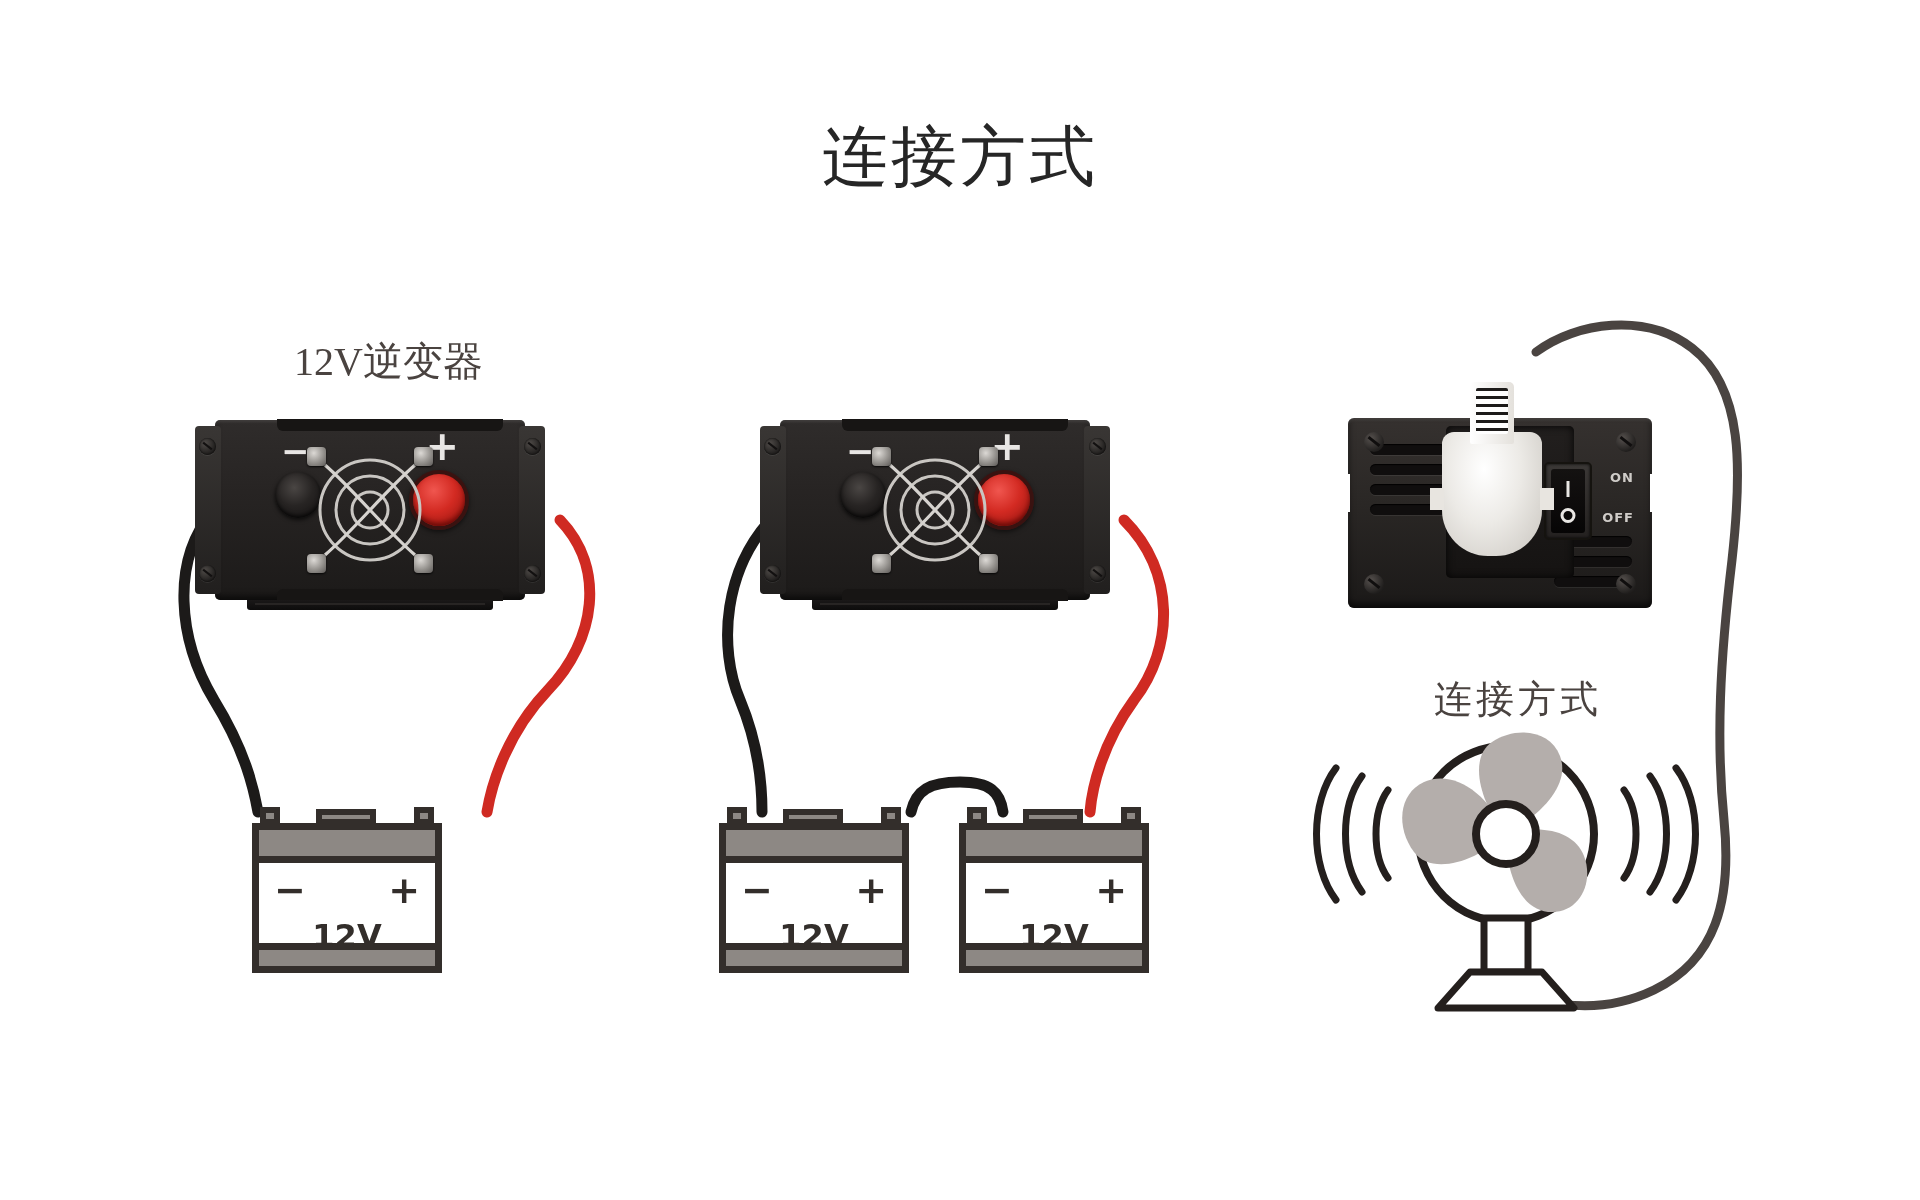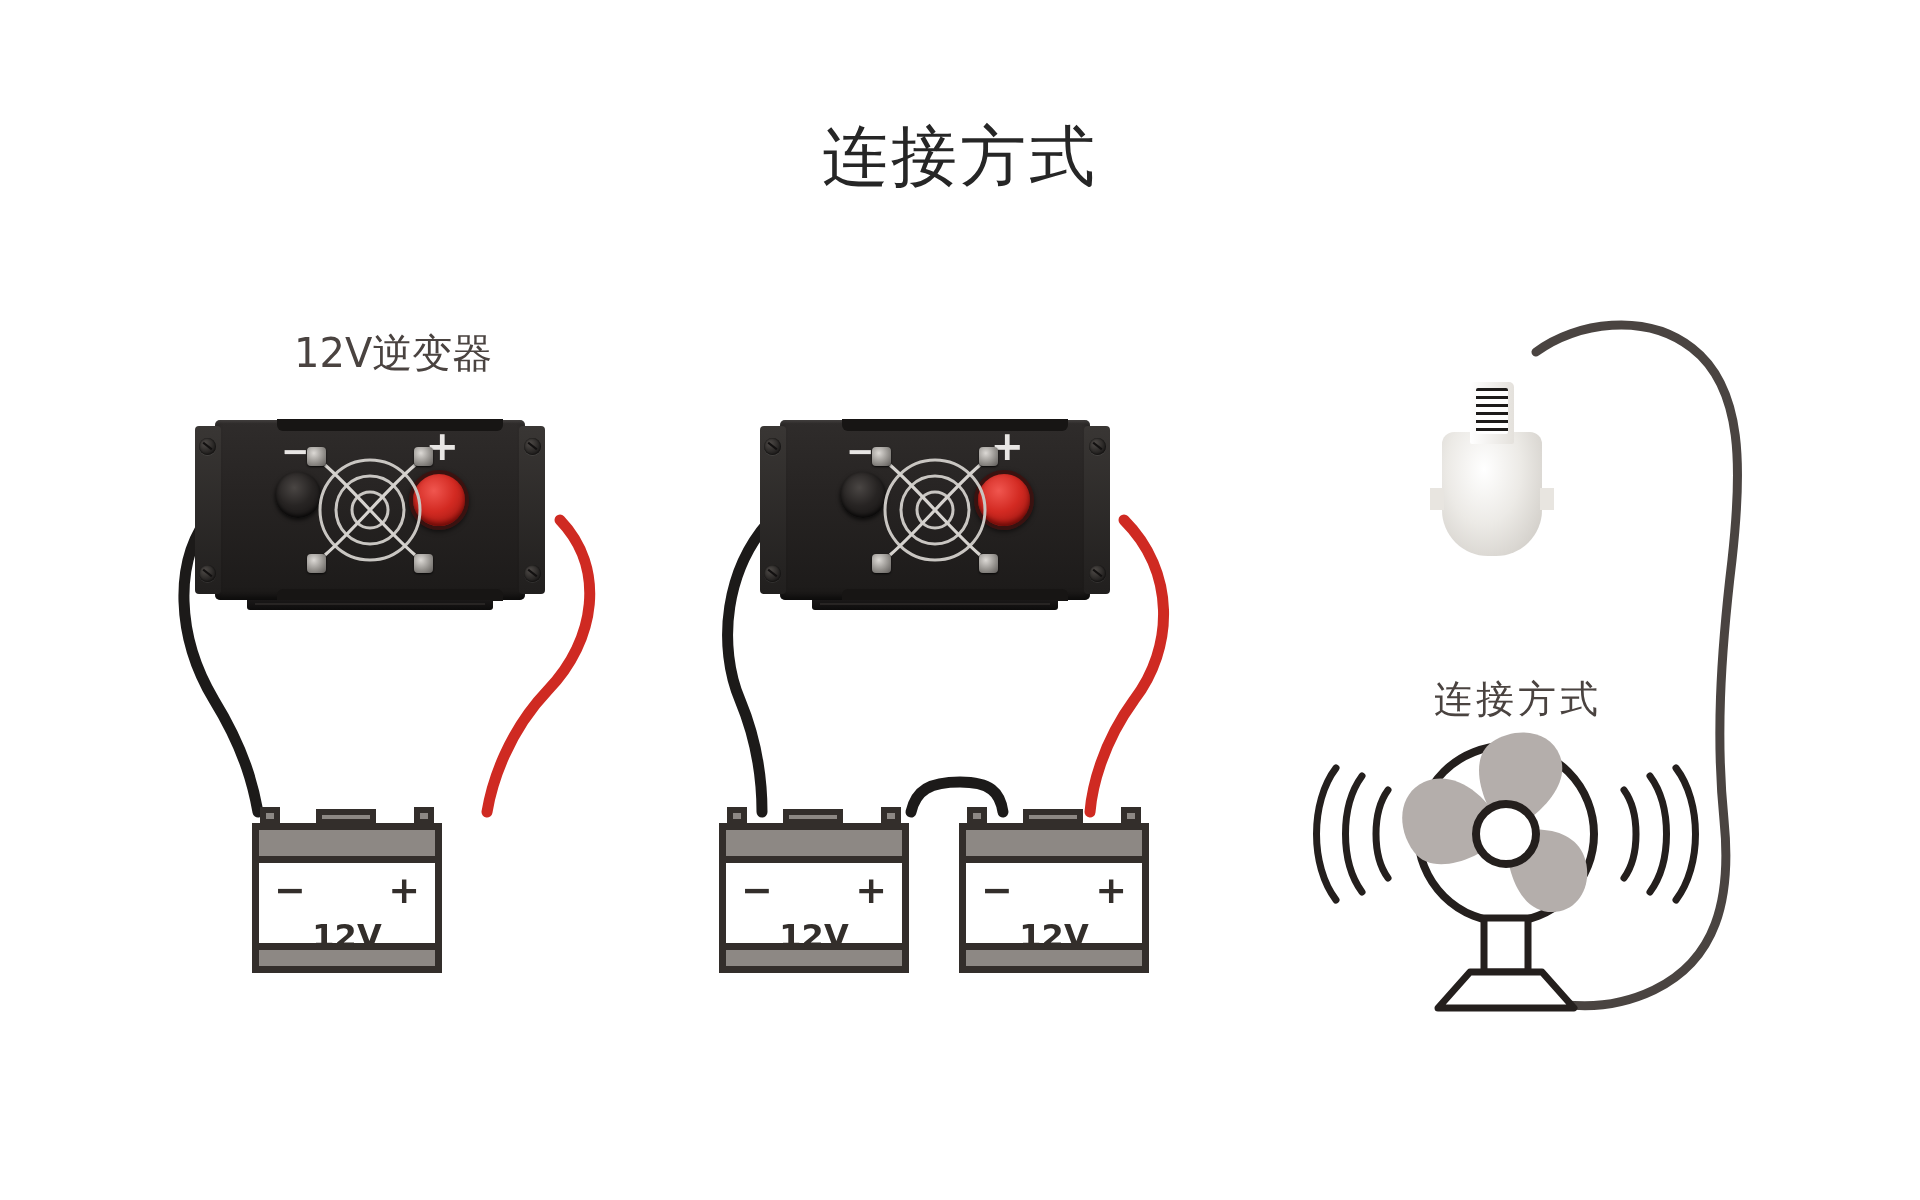--- a/index.html
+++ b/index.html
@@ -20,21 +20,21 @@
     letter-spacing:3px;
     font-family:"DejaVu Sans","Liberation Sans",sans-serif;
   }
 
   
   .caption{
     position:absolute;
     font-size:40px;color:#4a4340;white-space:nowrap;
     font-family:"DejaVu Sans","Liberation Sans",sans-serif;
   }
-  #cap-12v{left:294px;top:326px;}
+  #cap-12v{left:294px;top:334px;font-family:Liberation Serif, serif;}
   #cap-24v{left:855px;top:326px;}
   #cap-load{left:1434px;top:674px;font-size:38px;letter-spacing:4px;}
 
   
   .inverter{
     position:absolute;width:350px;height:180px;
   }
   .inv-body{
     position:absolute;left:20px;top:0;width:310px;height:180px;
     background:linear-gradient(180deg,#2f2c2b 0%,#272423 40%,#1c1a19 100%);
@@ -374,20 +374,47 @@
     <div class="bat-post r"></div>
     <div class="bat-case"></div>
     <div class="bat-topband"></div>
     <div class="bat-botband"></div>
     <div class="bat-sym m">−</div>
     <div class="bat-sym p">+</div>
     <div class="bat-label">12V</div>
   </div>
 
   <div id="front-inverter">
+    <div class="fi-body">
+
+      <div class="vent" style="left:22px;top:26px;width:76px;"></div>
+      <div class="vent" style="left:22px;top:46px;width:76px;"></div>
+      <div class="vent" style="left:22px;top:66px;width:76px;"></div>
+      <div class="vent" style="left:22px;top:86px;width:76px;"></div>
+
+      <div class="vent" style="right:20px;top:118px;width:78px;"></div>
+      <div class="vent" style="right:20px;top:138px;width:78px;"></div>
+      <div class="vent" style="right:20px;top:158px;width:78px;"></div>
+
+      <div class="outlet-well"></div>
+
+      <div class="rocker">
+        <div class="rocker-face">
+          <div class="rk-i"></div>
+          <div class="rk-o"></div>
+        </div>
+      </div>
+      <div class="sw-txt on">ON</div>
+      <div class="sw-txt off">OFF</div>
+
+      <div class="fi-screw" style="left:16px;top:14px;"></div>
+      <div class="fi-screw" style="right:16px;top:14px;"></div>
+      <div class="fi-screw" style="left:16px;bottom:14px;"></div>
+      <div class="fi-screw" style="right:16px;bottom:14px;"></div>
+    </div>
     <div class="fi-flange l"></div>
     <div class="fi-flange r"></div>
 
     <div class="outlet">
       <div class="outlet-nub l"></div>
       <div class="outlet-nub r"></div>
     </div>
     <div class="plug">
       <div class="plug-ribs"></div>
     </div>

